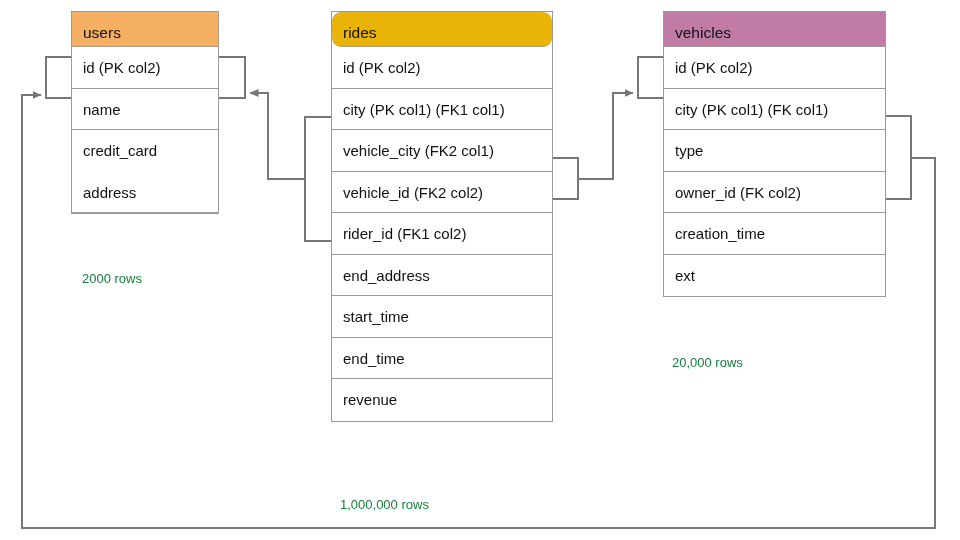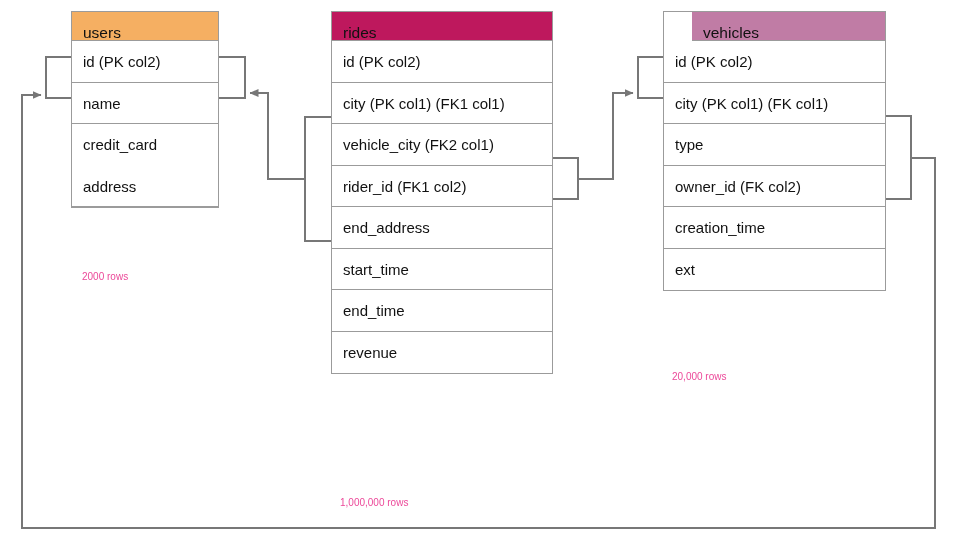--- a/index.html
+++ b/index.html
@@ -24,21 +24,21 @@
     pointer-events: none;
   }
   .table {
     position: absolute;
     box-sizing: border-box;
     border: 1px solid #9b9b9b;
     background: #ffffff;
   }
   .t-header {
     box-sizing: border-box;
-    height: 29px;
+    height: 35px;
     line-height: 41px;
     padding: 0 0 0 11px;
     font-size: 15.5px;
     color: #111111;
     border-bottom: 1px solid #9b9b9b;
     white-space: nowrap;
     overflow: hidden;
   }
   .t-row {
     box-sizing: border-box;
@@ -49,22 +49,22 @@
     color: #111111;
     border-bottom: 1px solid #9b9b9b;
     white-space: nowrap;
     overflow: hidden;
   }
   .t-row.last {
     border-bottom: none;
   }
   .rowcount {
     position: absolute;
-    font-size: 10px;
-    color: #ec4899;
+    font-size: 13px;
+    color: #15803d;
     white-space: nowrap;
   }
 </style>
 </head>
 <body>
 
 <div id="canvas">
 
   <svg class="connectors" viewBox="0 0 960 540" width="960" height="540">
     <defs>
@@ -113,36 +113,37 @@
   <div class="table" style="left:71px; top:11px; width:148px;">
     <div class="t-header" style="background:#F5AF62;">users</div>
     <div class="t-row">id (PK col2)</div>
     <div class="t-row">name</div>
     <div class="t-row last">credit_card</div>
     <div class="t-row">address</div>
   </div>
   <div class="rowcount" style="left:82px; top:271px;">2000 rows</div>
 
   <div class="table" style="left:331px; top:11px; width:222px;">
-    <div class="t-header" style="background:#be185d;">rides</div>
+    <div class="t-header" style="background:#eab308;border-radius:9px;">rides</div>
     <div class="t-row">id (PK col2)</div>
     <div class="t-row">city (PK col1) (FK1 col1)</div>
     <div class="t-row">vehicle_city (FK2 col1)</div>
+    <div class="t-row">vehicle_id (FK2 col2)</div>
     <div class="t-row">rider_id (FK1 col2)</div>
     <div class="t-row">end_address</div>
     <div class="t-row">start_time</div>
     <div class="t-row">end_time</div>
     <div class="t-row last">revenue</div>
   </div>
   <div class="rowcount" style="left:340px; top:497px;">1,000,000 rows</div>
 
   <div class="table" style="left:663px; top:11px; width:223px;">
-    <div class="t-header" style="background:#C07CA5;margin-left:28px;">vehicles</div>
+    <div class="t-header" style="background:#C07CA5;">vehicles</div>
     <div class="t-row">id (PK col2)</div>
     <div class="t-row">city (PK col1) (FK col1)</div>
     <div class="t-row">type</div>
     <div class="t-row">owner_id (FK col2)</div>
     <div class="t-row">creation_time</div>
     <div class="t-row last">ext</div>
   </div>
-  <div class="rowcount" style="left:672px; top:355px;margin-top:16px;">20,000 rows</div>
+  <div class="rowcount" style="left:672px; top:355px;">20,000 rows</div>
 
 </div>
 
 </body></html>

